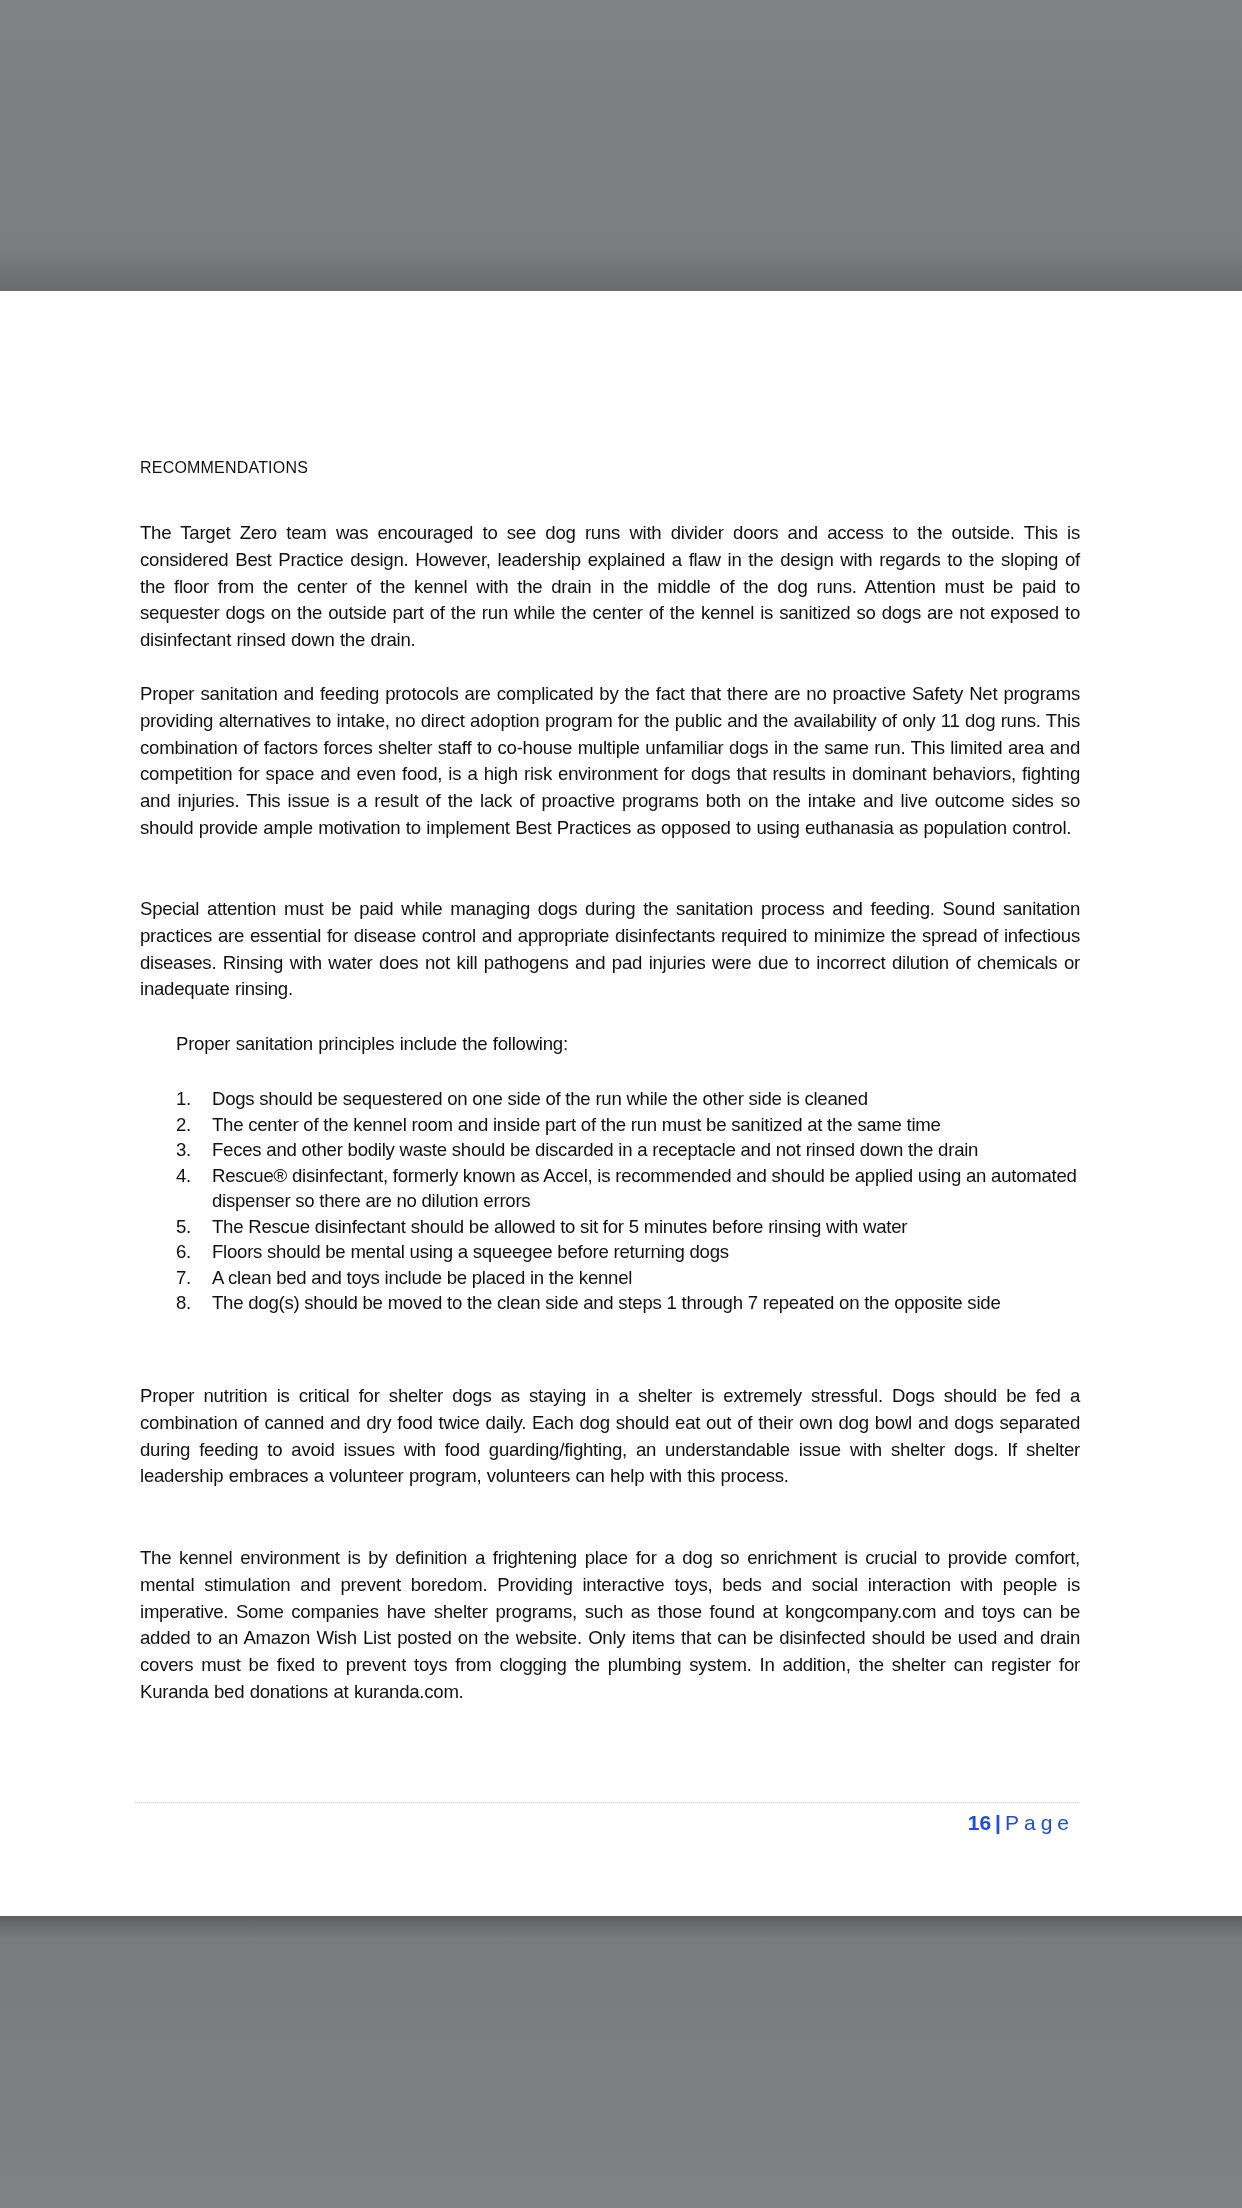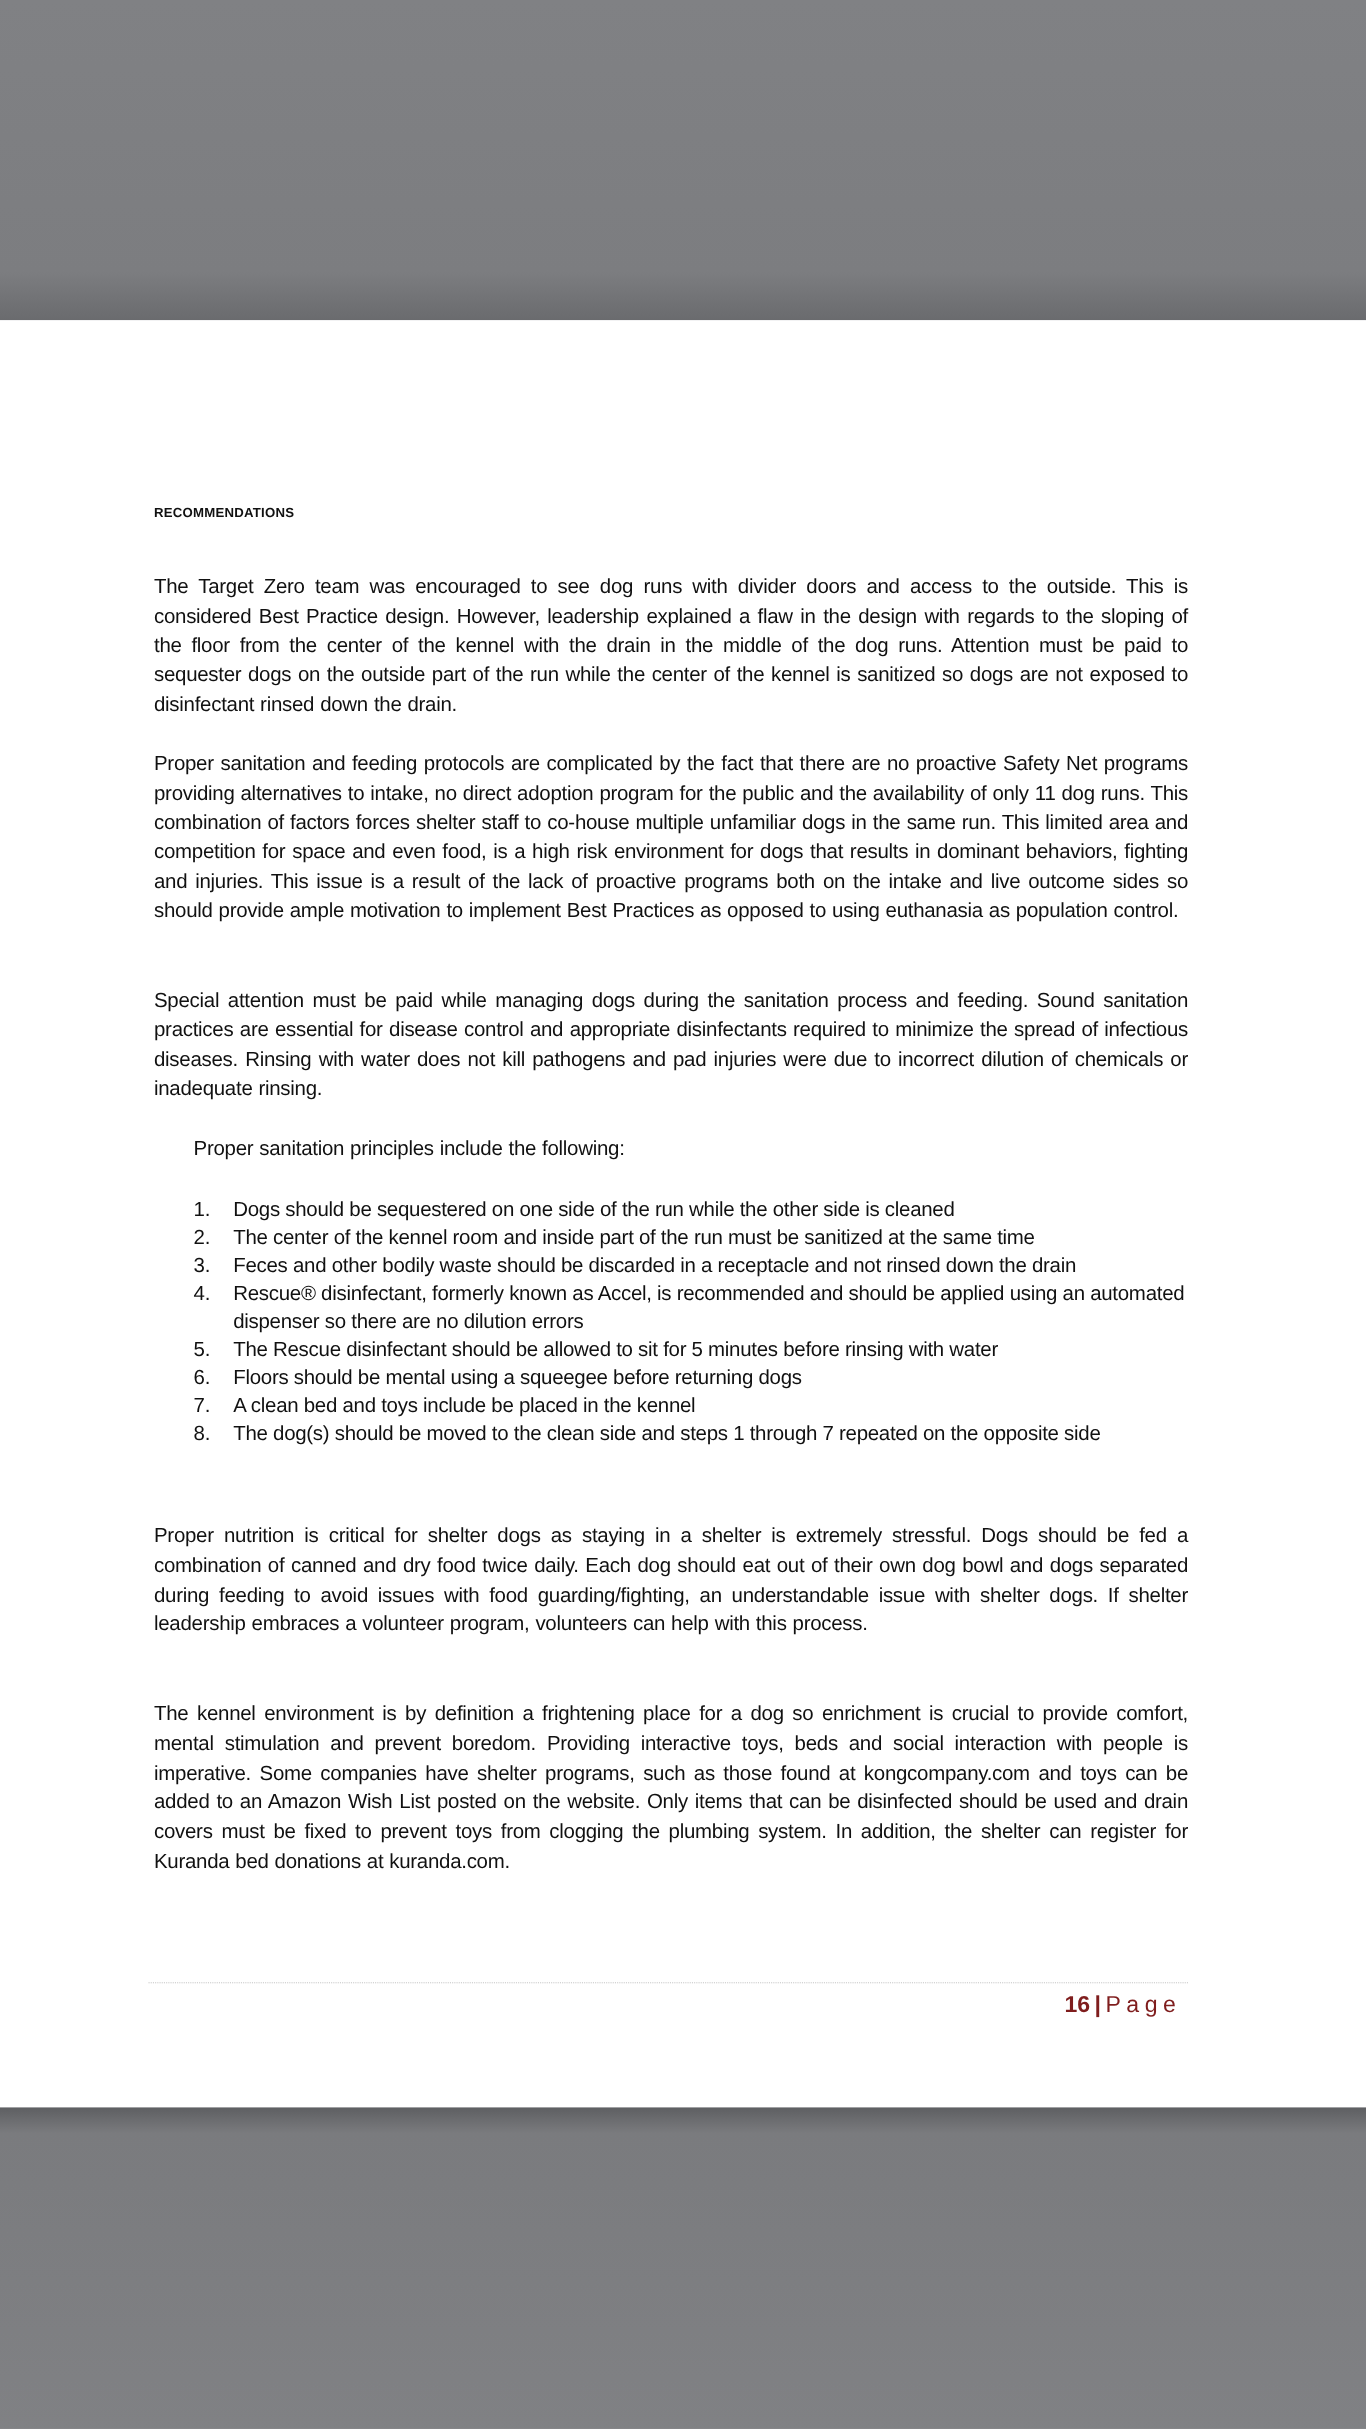--- a/index.html
+++ b/index.html
@@ -18,21 +18,21 @@
     }
     .page {
       position: absolute; left: 0; top: 291px; width: 1242px; height: 1625px;
       background: #ffffff; color: #111;
     }
     .content {
       position: absolute; left: 140px; top: 0; width: 940px;
     }
     .heading {
       position: absolute; left: 0; top: 168px;
-      font-size: 12px; font-weight: bold; letter-spacing: 0.2px;
+      font-size: 16px; font-weight: normal; letter-spacing: 0.2px;
       margin: 0; color: #111;
     }
     .para {
       position: absolute; left: 0; width: 940px;
       font-size: 18.6px; line-height: 26.8px; margin: 0;
       text-align: justify; letter-spacing: -0.25px; word-spacing: 0.5px;
     }
     .para.left { text-align: left; margin-left: 36px; }
     ol.list {
       position: absolute; left: 0; top: 795px; width: 940px;
@@ -40,21 +40,21 @@
       font-size: 18.6px; line-height: 25.5px; letter-spacing: -0.25px;
     }
     ol.list li { position: relative; padding-left: 72px; }
     ol.list li .num { position: absolute; left: 36px; top: 0; }
     .footer-rule {
       position: absolute; left: 135px; top: 1511px; width: 945px; height: 0;
       border-top: 1px dotted #c9c9c9;
     }
     .page-number {
       position: absolute; right: 168px; top: 1520px;
-      font-size: 21px; color: #7f1d1d;
+      font-size: 21px; color: #1d4ed8;
     }
     .page-number .sep { font-weight: bold; margin: 0 4px; }
     .page-number .page-word { letter-spacing: 5px; }
     .page-number .num { font-weight: bold; }
   </style>
 </head>
 <body>
 
 <div class="bg-top"></div>
 

